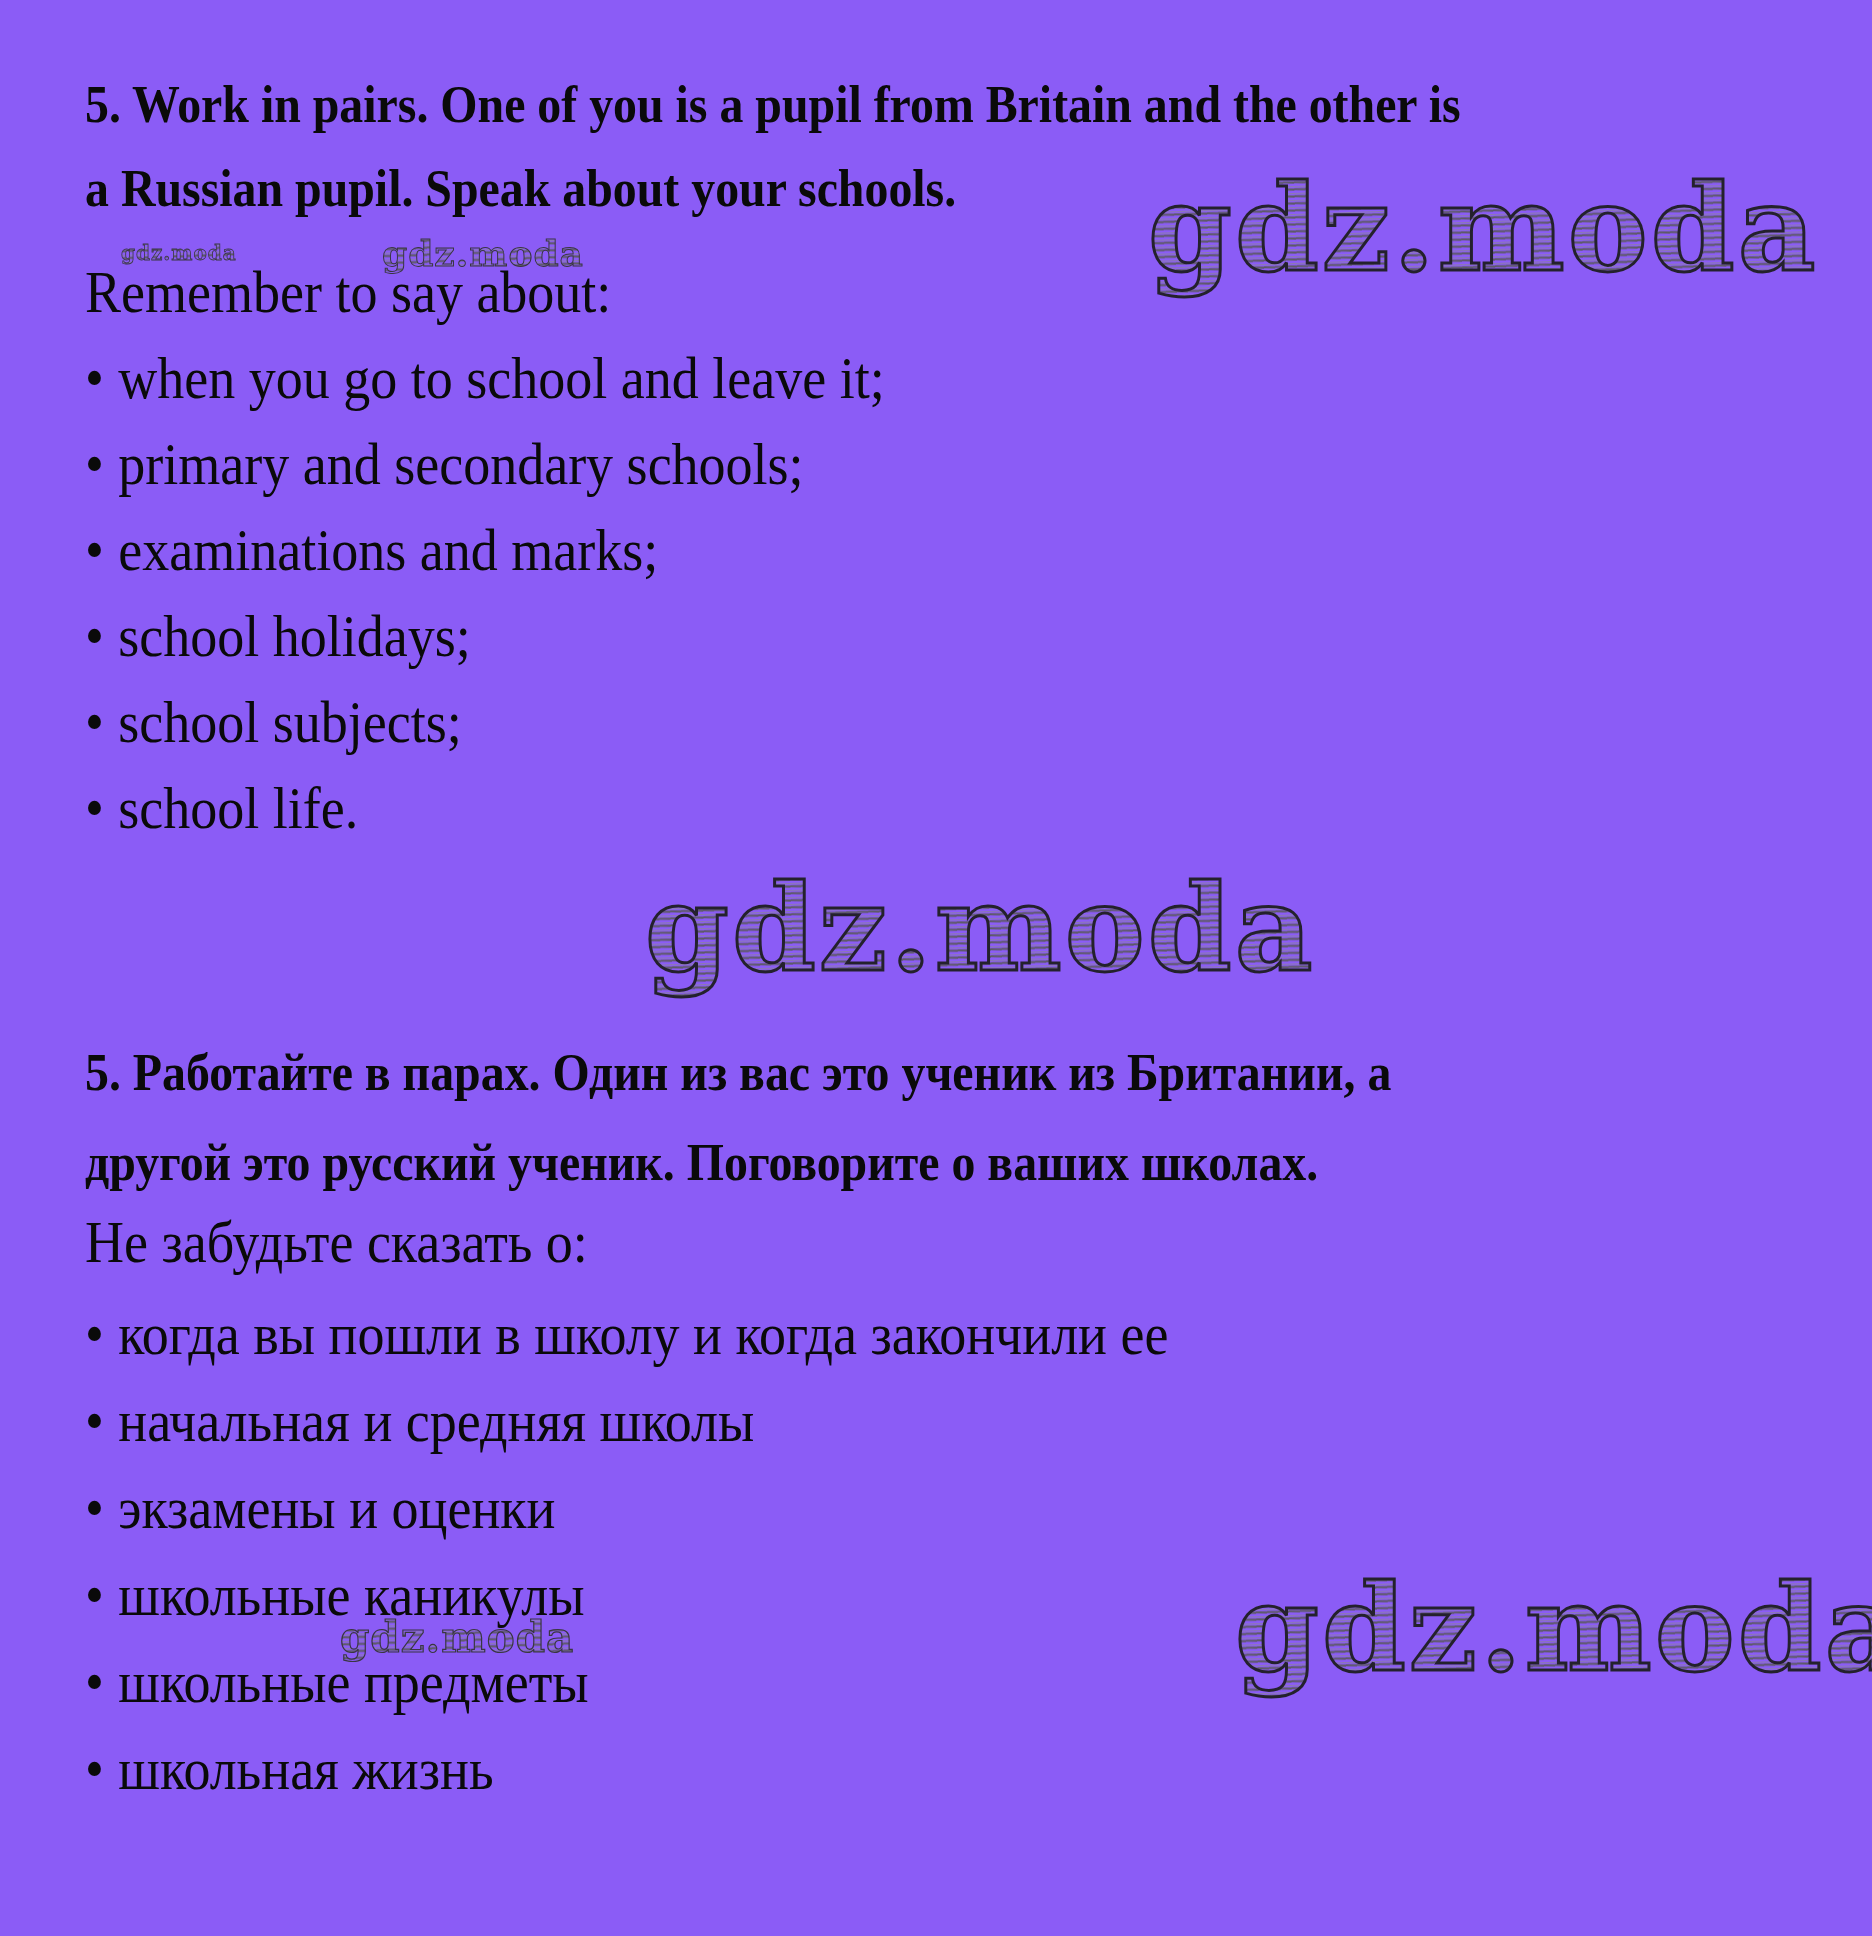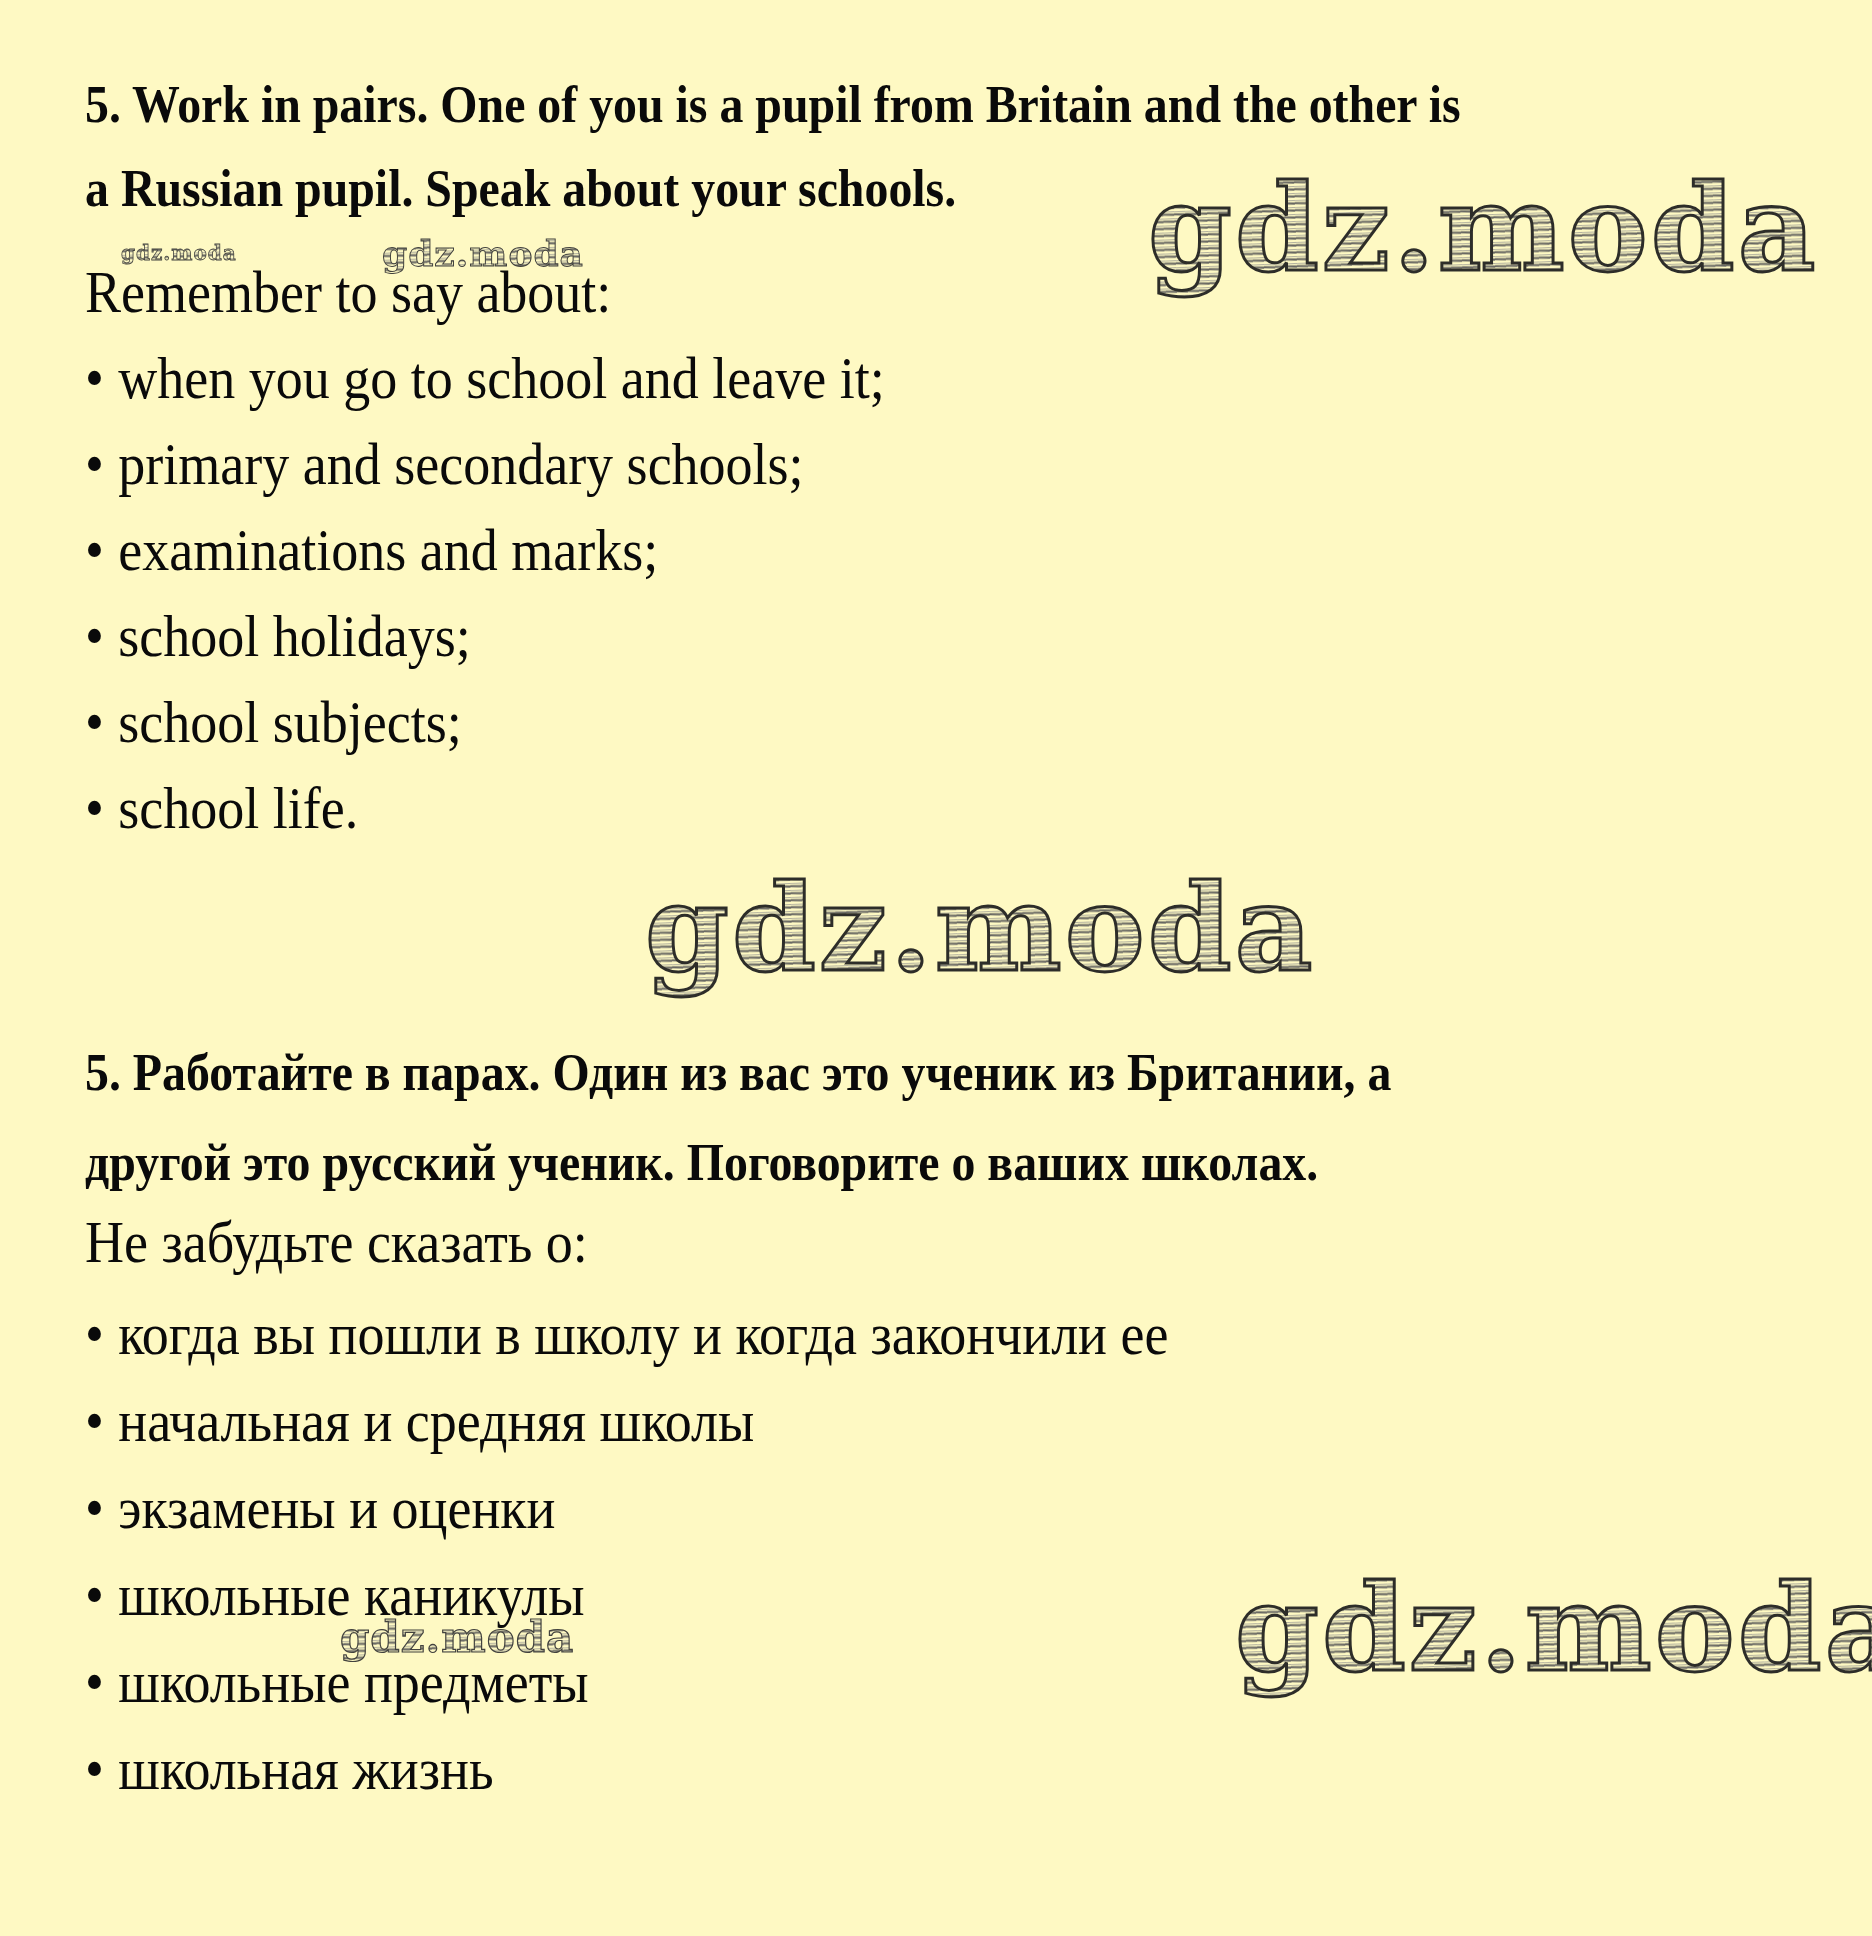--- a/index.html
+++ b/index.html
@@ -1,19 +1,19 @@
 <!DOCTYPE html>
 <html><head>
 <meta charset="utf-8">
 <style>
   html,body{margin:0;padding:0;background:#e8e8e8;}
   .page{
     position:relative;
     width:1872px;height:1936px;
-    background:#fef9c3;
+    background:#8b5cf6;
     font-family:"Liberation Serif","DejaVu Serif",serif;
     color:#0a0a0a;
     overflow:hidden;
   }
   .tblock{
     position:absolute;left:85px;
     transform:scaleX(0.9);
     transform-origin:left top;
     white-space:nowrap;
   }

